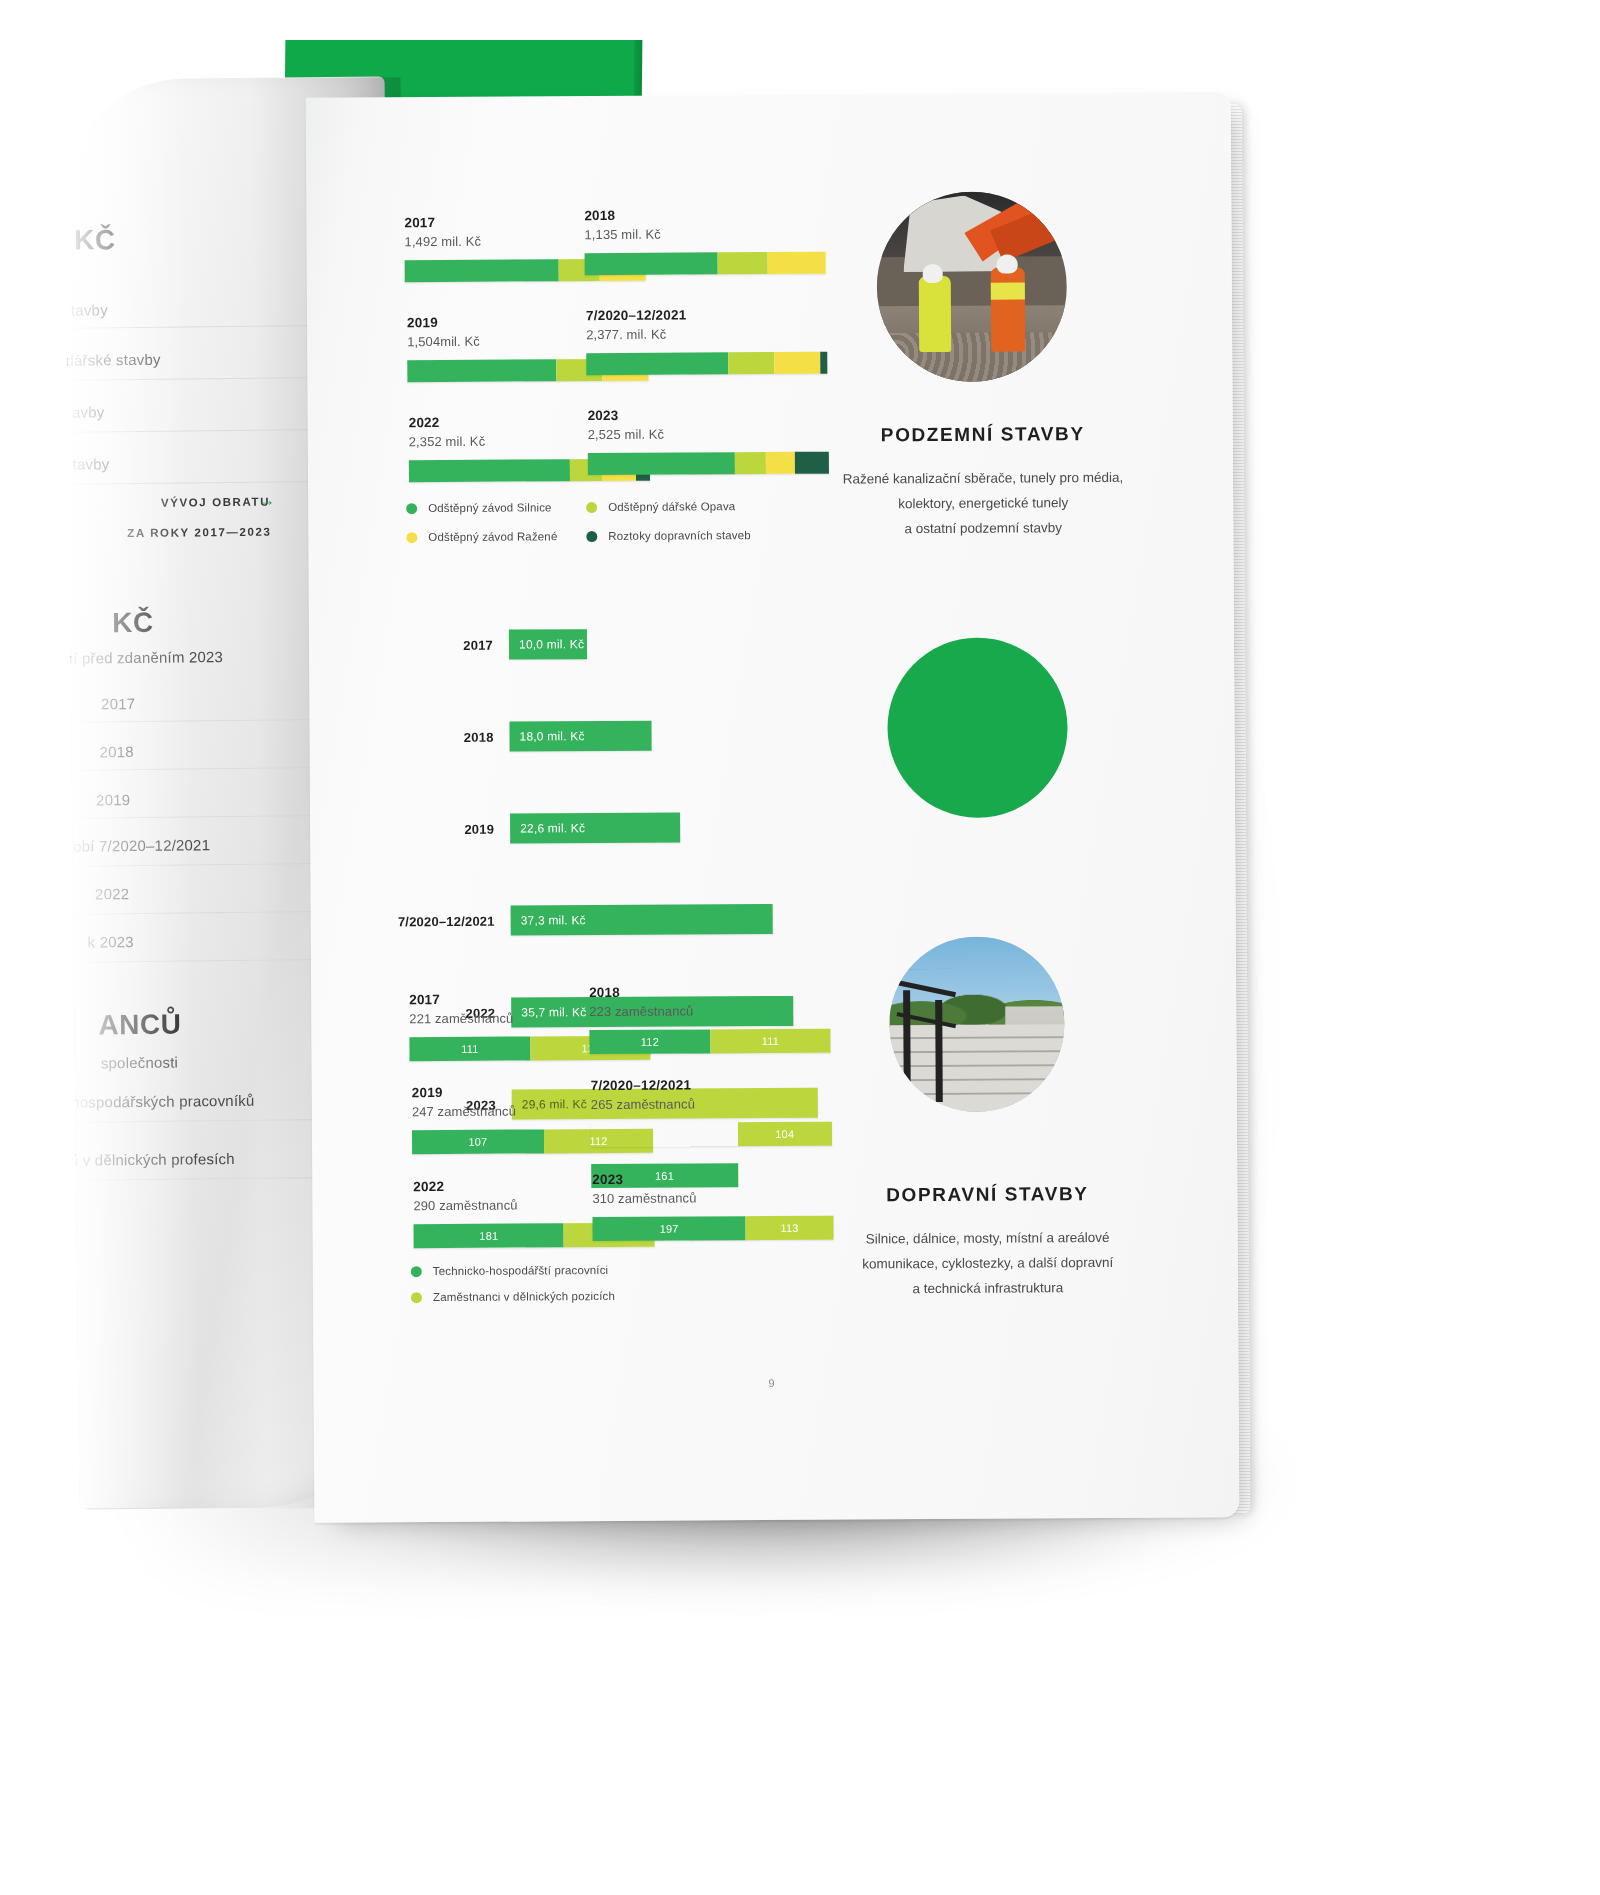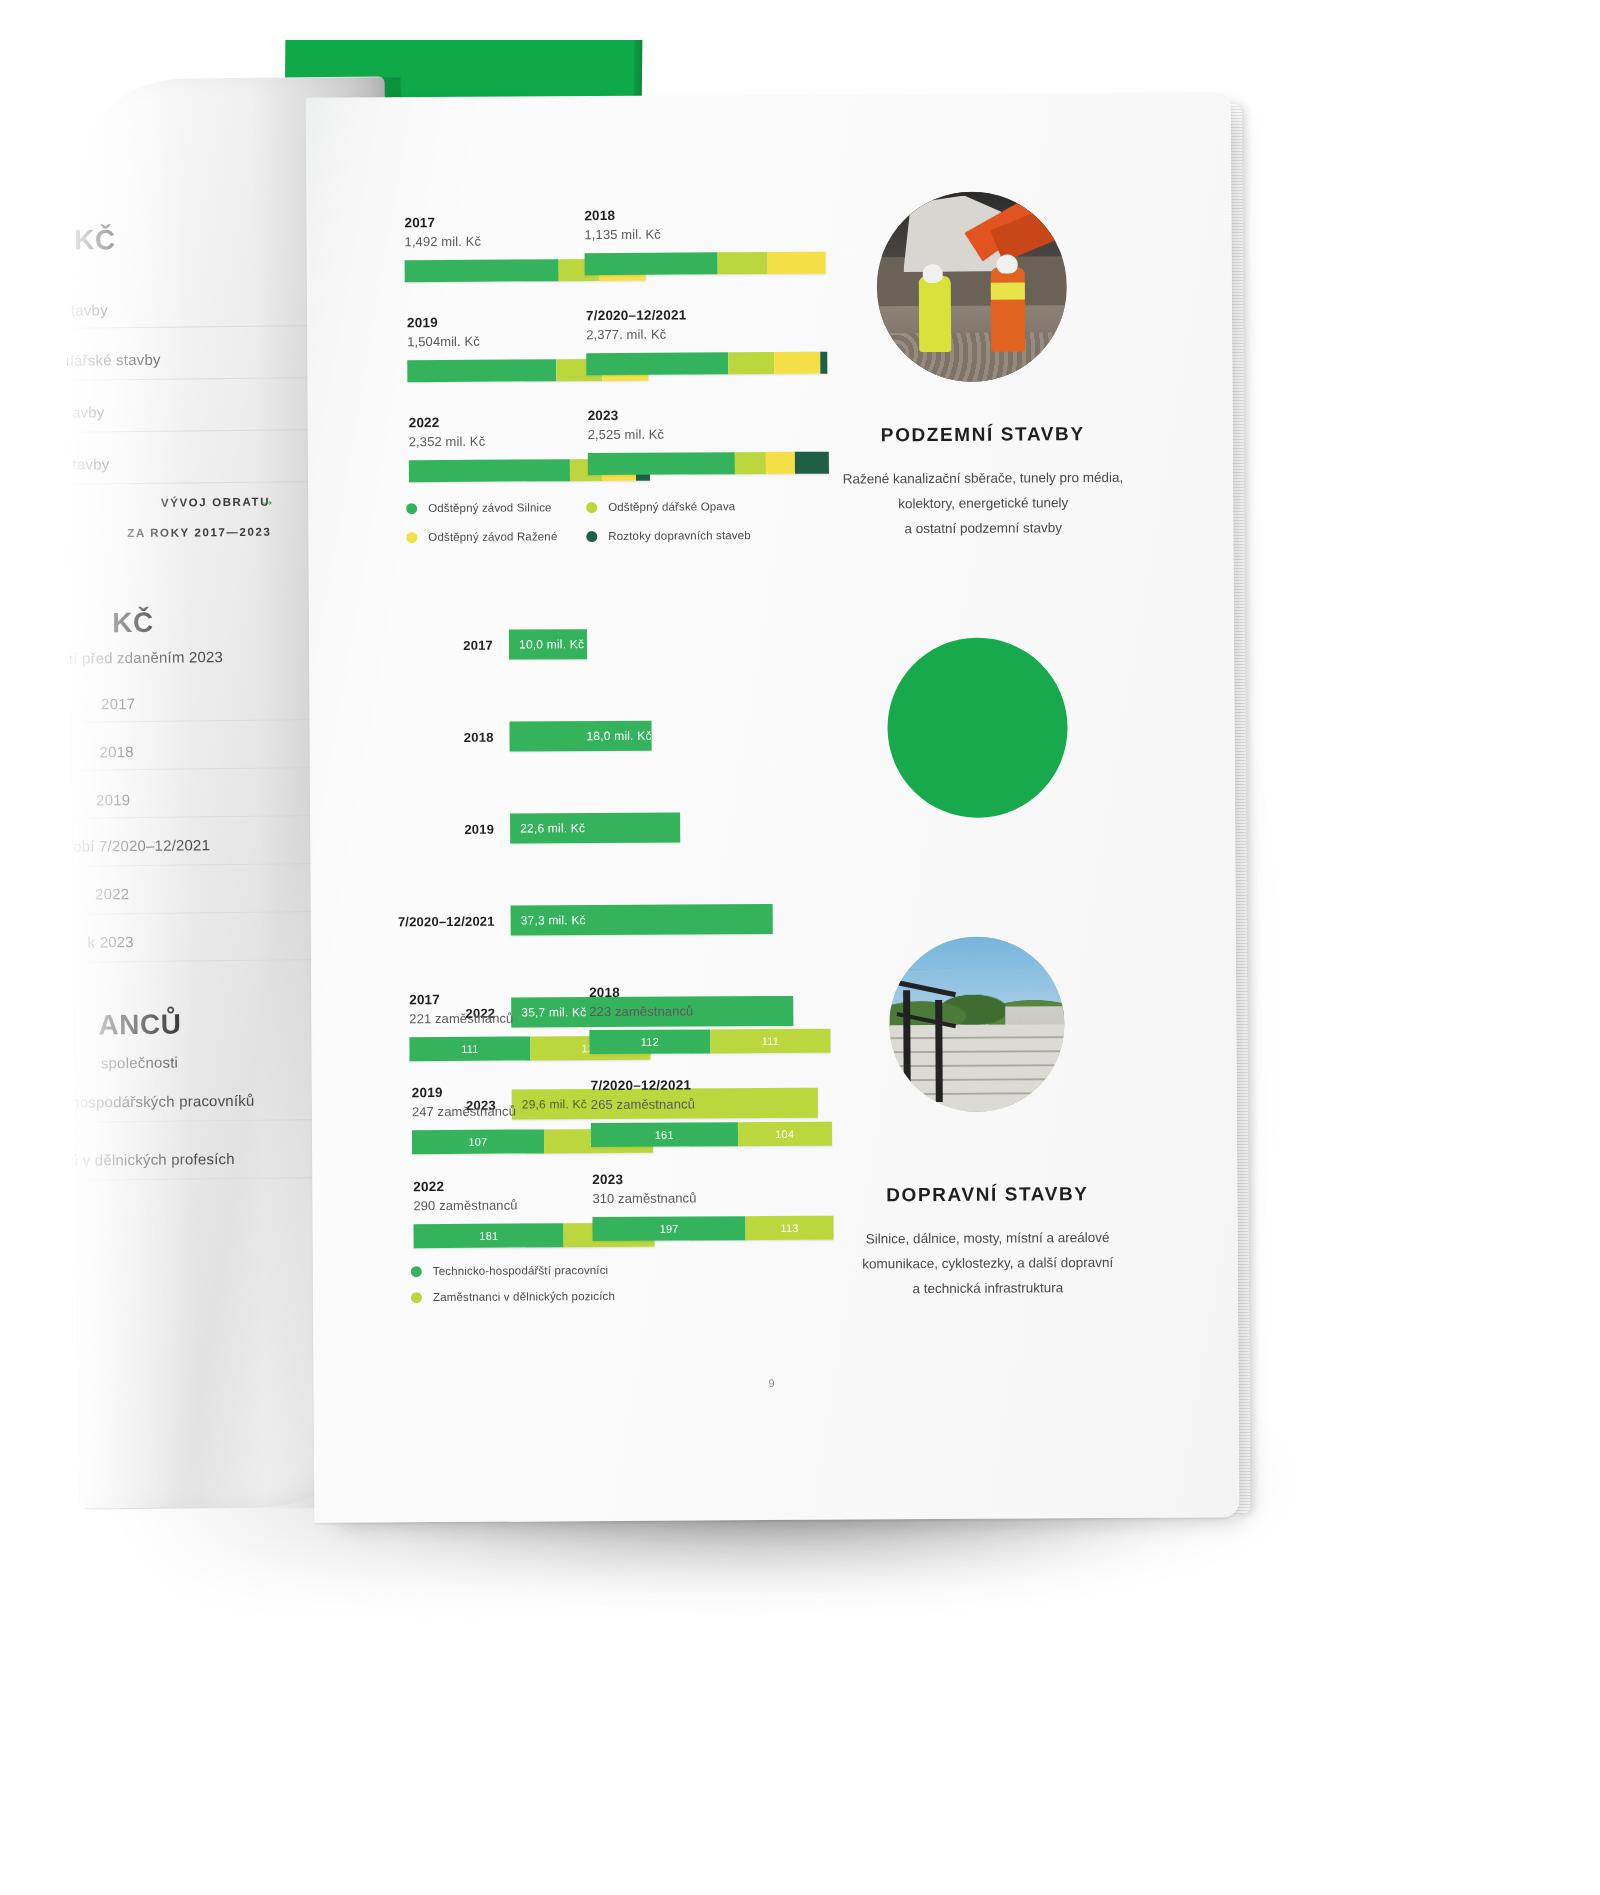--- a/index.html
+++ b/index.html
@@ -292,21 +292,21 @@
       </div>
 
       <div class="pf-row" style="left:66px;top:533px;">
         <div class="pf-lab">2017</div>
         <div class="pf-bar" style="width:68px;background:#35b35c;">
           <span class="pf-val">10,0 mil. Kč</span>
         </div>
       </div>
       <div class="pf-row" style="left:66px;top:625px;">
         <div class="pf-lab">2018</div>
-        <div class="pf-bar" style="width:132px;background:#35b35c;justify-content:flex-end;">
+        <div class="pf-bar" style="width:132px;background:#35b35c;">
           <span class="pf-val">18,0 mil. Kč</span>
         </div>
       </div>
       <div class="pf-row" style="left:66px;top:717px;">
         <div class="pf-lab">2019</div>
         <div class="pf-bar" style="width:160px;background:#35b35c;">
           <span class="pf-val">22,6 mil. Kč</span>
         </div>
       </div>
       <div class="pf-row" style="left:66px;top:809px;">
@@ -352,21 +352,21 @@
         <div class="em-bar">
           <div class="em-seg" style="width:54.7%;background:#35b35c;">107</div>
           <div class="em-seg" style="width:45.3%;background:#bcd63e;">112</div>
         </div>
       </div>
 
       <div class="em-block" style="left:279px;top:982px;">
         <div class="yr">7/2020–12/2021</div>
         <div class="sub">265 zaměstnanců</div>
         <div class="em-bar">
-          <div class="em-seg" style="width:60.8%;background:#35b35c;">161</div>
+          <div class="em-seg" style="width:60.8%;background:#35b35c;margin-top:41px;">161</div>
           <div class="em-seg" style="width:39.2%;background:#bcd63e;">104</div>
         </div>
       </div>
 
       <div class="em-block" style="left:101px;top:1082px;">
         <div class="yr">2022</div>
         <div class="sub">290 zaměstnanců</div>
         <div class="em-bar">
           <div class="em-seg" style="width:62.4%;background:#35b35c;">181</div>
           <div class="em-seg" style="width:37.6%;background:#bcd63e;">109</div>

